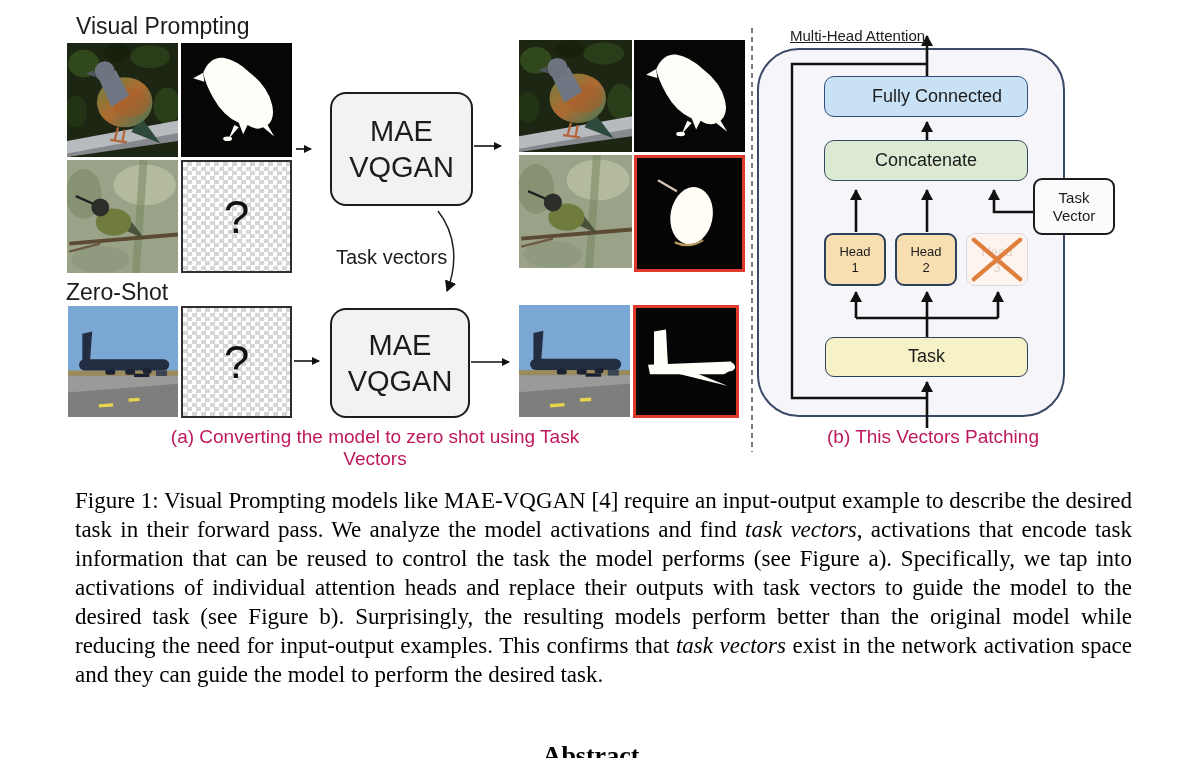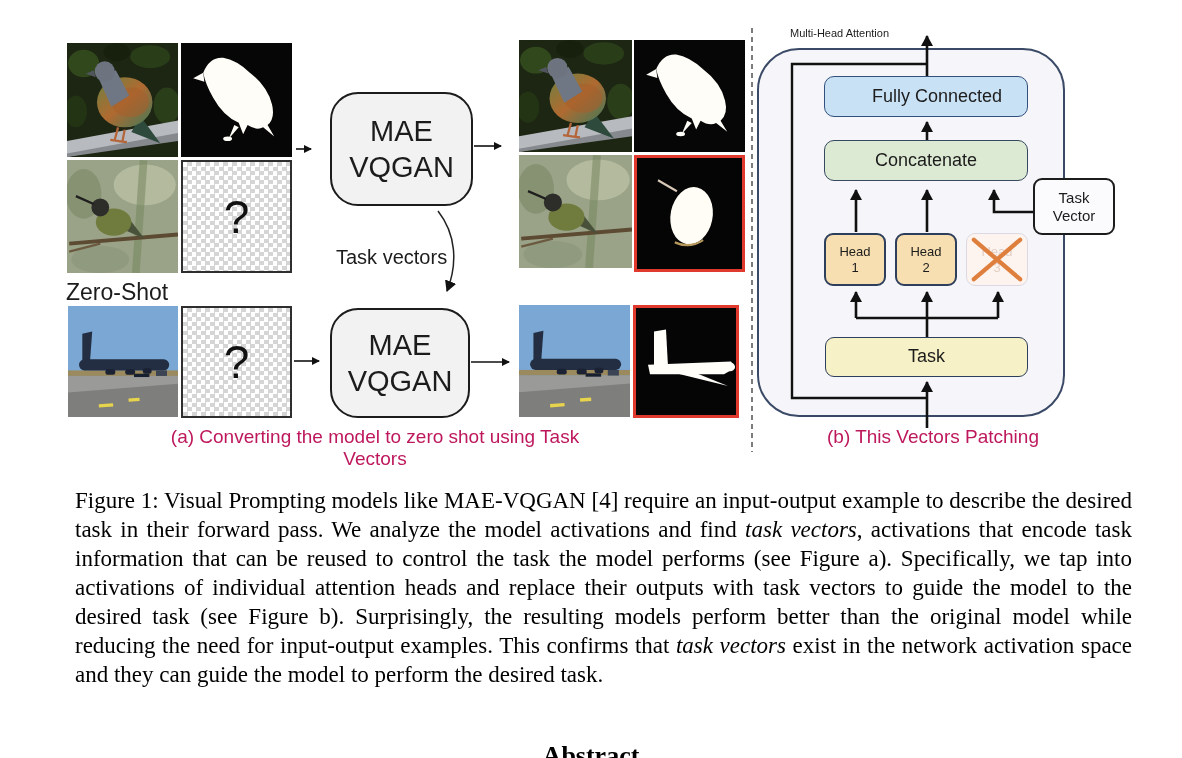--- a/index.html
+++ b/index.html
@@ -9,21 +9,21 @@
   .photo{position:absolute;overflow:hidden;}
   .photo svg{display:block;width:100%;height:100%;}
   .redbox{border:3px solid #e03a2e;box-sizing:border-box;}
   .checker{position:absolute;box-sizing:border-box;border:2px solid #2e2e2e;
            background:#fff;
            background-image:conic-gradient(#d5d5d5 25%,#ffffff 0 50%,#d5d5d5 0 75%,#ffffff 0);
            background-size:9px 9px;
            display:flex;align-items:center;justify-content:center;}
   .qmark{font-size:46px;font-weight:400;color:#111;line-height:1;}
   .modelbox{position:absolute;box-sizing:border-box;background:#f2f2f2;border:2.2px solid #1c1c1c;
-            border-radius:28px;display:flex;flex-direction:column;align-items:center;justify-content:center;
+            border-radius:16px;display:flex;flex-direction:column;align-items:center;justify-content:center;
             font-size:29px;line-height:1.25;color:#1c1c1c;}
   .container-b{position:absolute;left:757px;top:48px;width:308px;height:369px;box-sizing:border-box;
                background:#f6f6fa;border:2px solid #3a4a66;border-radius:42px;}
   .bbox{position:absolute;box-sizing:border-box;display:flex;flex-direction:column;
         align-items:center;justify-content:center;text-align:center;border-radius:10px;line-height:1.18;}
   .fc{background:#c9e1f5;border:1.8px solid #31517c;font-size:18px;}
   .cc{background:#dcead3;border:1.8px solid #34495e;font-size:18px;}
   .hd{background:#f8dfb2;border:2px solid #2e3f5c;font-size:13px;border-radius:9px;}
   .hd3{background:#fdf4ef;border:1.5px solid #ddd9e4;color:#e3cfc5;font-size:13px;border-radius:9px;}
   .nm{background:#f6f1c6;border:1.8px solid #2e3f5c;font-size:18px;border-radius:9px;}
@@ -110,20 +110,21 @@
       </symbol>
       <symbol id="sym-hbirdmask" viewBox="0 0 100 100" preserveAspectRatio="none">
         <rect width="100" height="100" fill="#050505"></rect>
         <ellipse cx="52" cy="52" rx="20" ry="26" transform="rotate(12 52 52)" fill="#fffdf6"></ellipse>
         <path d="M38 30 L20 20" stroke="#d8c8b8" stroke-width="2"></path>
         <path d="M36 76 Q50 82 63 74" stroke="#b89a5e" stroke-width="2" fill="none"></path>
       </symbol>
     </defs>
   </svg>
 
+  <div class="lbl" style="left:76px;top:13px;font-size:23px;">Visual Prompting</div>
 
   <div class="photo" style="left:67px;top:43px;width:111px;height:114px;">
       <svg viewBox="0 0 100 100" preserveAspectRatio="none">
         <use href="#sym-pigeon"></use>
       </svg>
     </div>
   <div class="photo" style="left:181px;top:43px;width:111px;height:114px;">
       <svg viewBox="0 0 100 100" preserveAspectRatio="none">
         <use href="#sym-birdmask"></use>
       </svg>
@@ -186,21 +187,21 @@
       </svg>
     </div>
   <div class="photo redbox" style="left:633px;top:305px;width:106px;height:113px;">
       <svg viewBox="0 0 100 100" preserveAspectRatio="none">
         <use href="#sym-planemask"></use>
       </svg>
     </div>
 
   <div class="cap" style="left:150px;top:426px;width:450px;">(a) Converting the model to zero shot using Task Vectors</div>
 
-  <div class="lbl" style="left:790px;top:27px;font-size:11px;">Multi-Head Attention</div>
+  <div class="lbl" style="left:790px;top:27px;font-size:15px;text-decoration:underline;">Multi-Head Attention</div>
 
   <div class="container-b"></div>
 
   <div class="bbox fc" style="left:824px;top:76px;width:204px;height:41px;padding-left:22px;">
       <span>Fully Connected</span>
     </div>
   <div class="bbox cc" style="left:824px;top:140px;width:204px;height:41px;">
       <span>Concatenate</span>
     </div>
 

